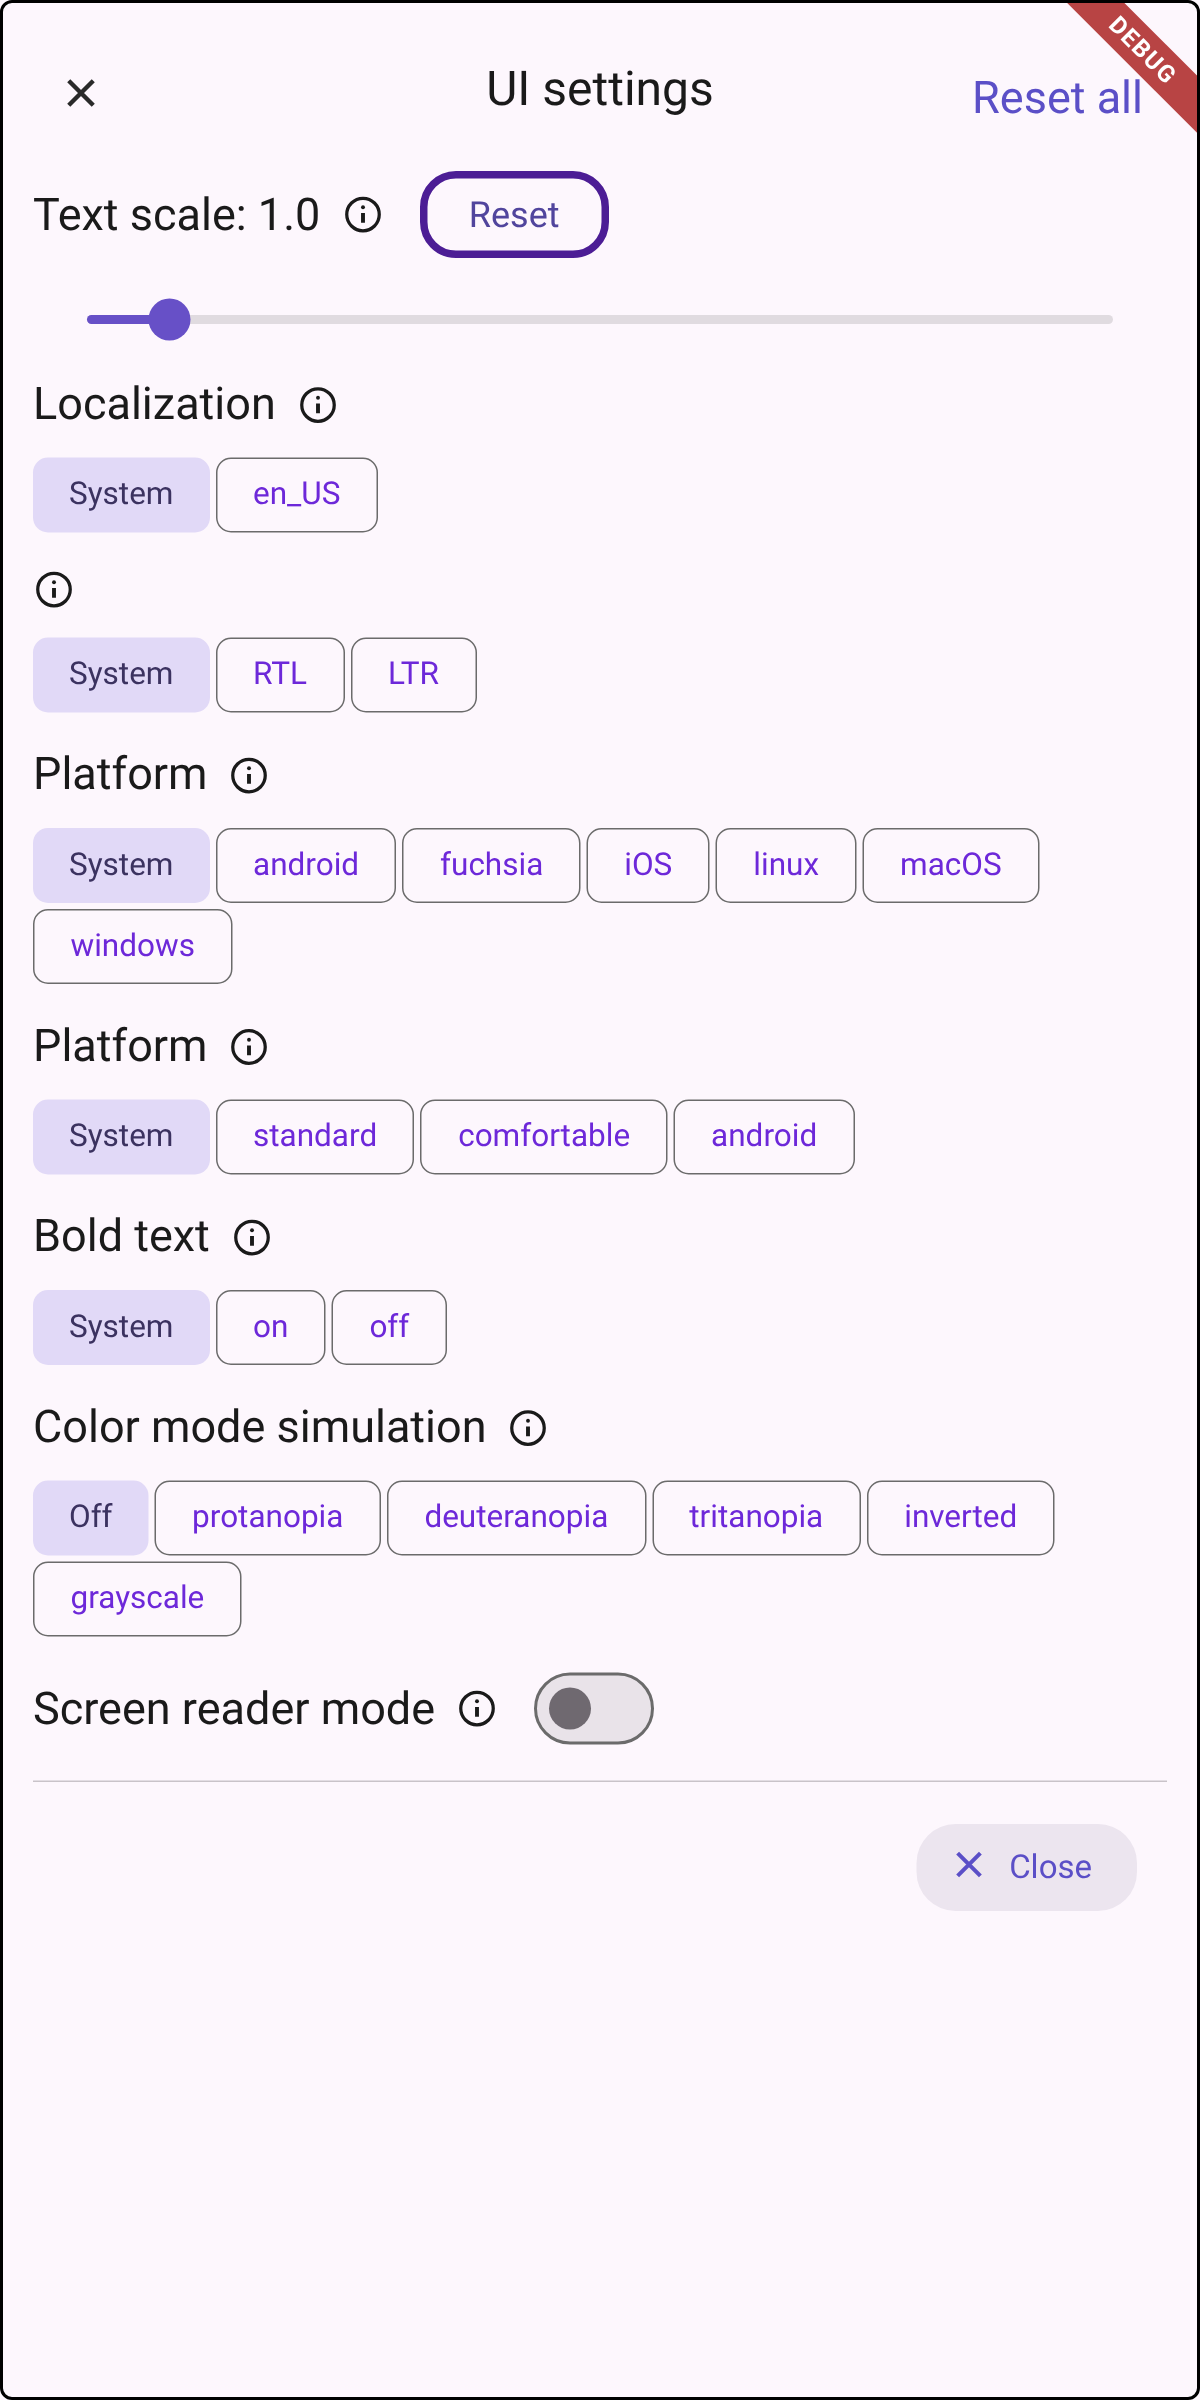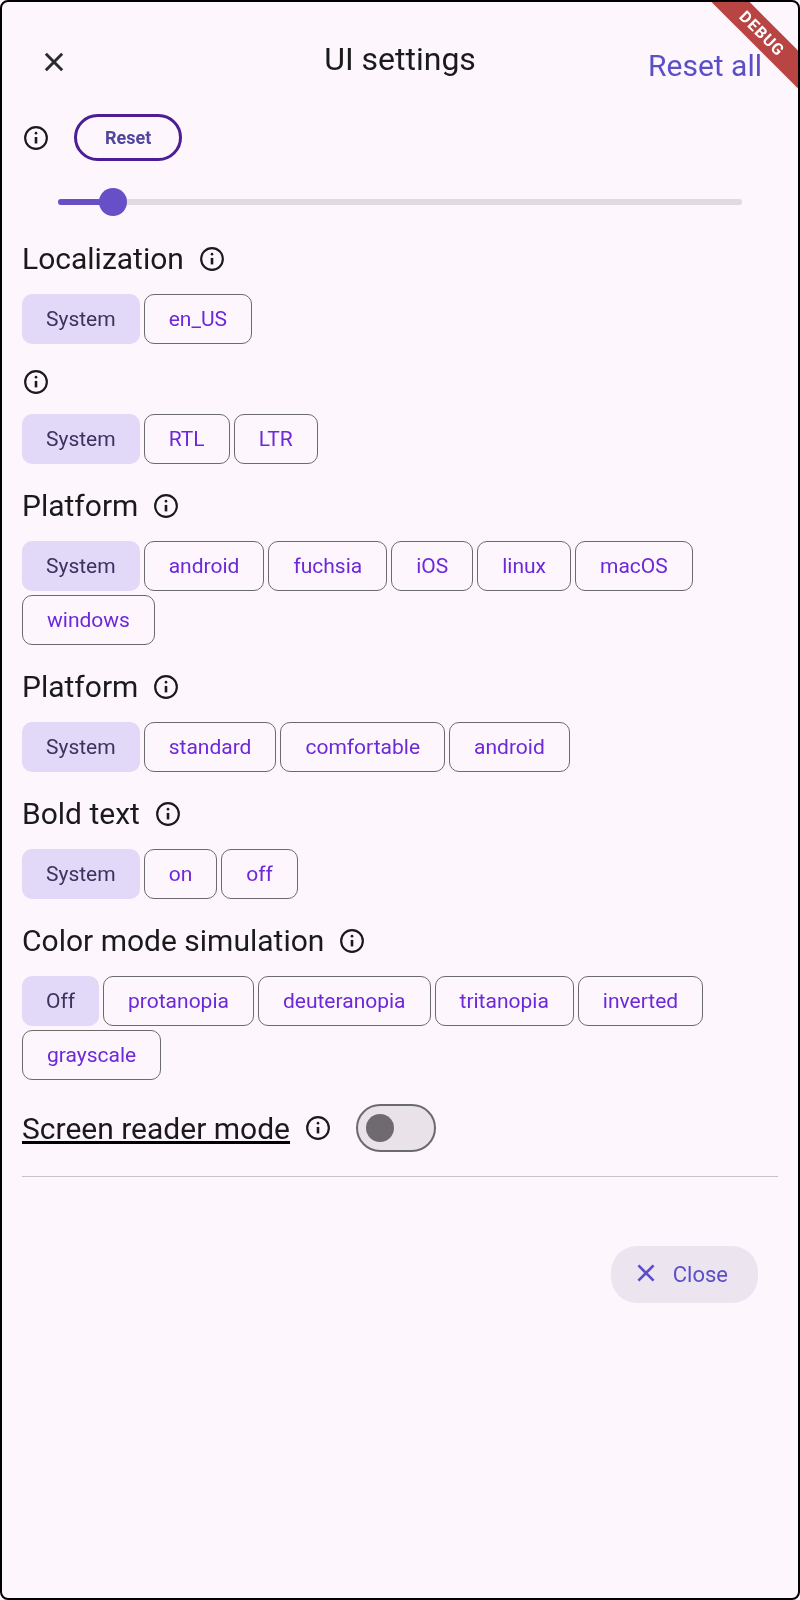--- a/index.html
+++ b/index.html
@@ -89,29 +89,28 @@
       display: inline-flex;
       align-items: center;
       justify-content: center;
       cursor: pointer;
     }
     .info-icon svg {
       width: 26px;
       height: 26px;
     }
     .reset-btn {
-      border: 3px solid #4c1d95;
+      border: 5px solid #4c1d95;
       border-radius: 24px;
       background: transparent;
       color: #51459d;
-      font-size: 18px;
+      font-size: 24px;
       padding: 10px 28px;
       cursor: pointer;
       margin-left: 10px;
-      font-weight: bold;
     }
     .slider-container {
       padding: 20px 36px 12px 36px;
     }
     .slider-track {
       position: relative;
       height: 6px;
       background: #e0dbe0;
       border-radius: 3px;
     }
@@ -151,21 +150,20 @@
     .chip.selected {
       background: #e1d9f7;
       border: none;
       color: #3b3260;
     }
     .switch-row {
       display: flex;
       align-items: center;
       gap: 14px;
       margin-top: 8px;
-      text-decoration: underline;
     }
     .switch {
       position: relative;
       width: 80px;
       height: 48px;
       border: 2.5px solid #6b6b6b;
       border-radius: 26px;
       background: #e9e3e9;
       cursor: pointer;
     }
@@ -191,21 +189,20 @@
     }
     .close-btn {
       display: inline-flex;
       align-items: center;
       gap: 14px;
       background: #ece5ef;
       border: none;
       border-radius: 26px;
       padding: 14px 30px 14px 22px;
       cursor: pointer;
-      margin-top: 41px;
     }
     .close-btn svg {
       width: 26px;
       height: 26px;
     }
     .close-btn-label {
       color: #5b4fc7;
       font-size: 22px;
     }
   </style>
@@ -221,20 +218,21 @@
       </svg>
   </div>
   <div class="title">UI settings</div>
   <div class="reset-all">Reset all</div>
 </div>
 
 <div class="content">
 
   <div class="section">
     <div class="section-header">
+      <span class="section-label">Text scale: 1.0</span>
       <span class="info-icon">
         <svg viewBox="0 0 24 24" fill="none" stroke="#1a1a1a" stroke-width="2">
             <circle cx="12" cy="12" r="10"></circle>
             <circle cx="12" cy="7.5" r="1.2" fill="#1a1a1a" stroke="none"></circle>
             <path d="M12 11 L12 17" stroke-width="2.4"></path>
           </svg>
       </span>
       <button class="reset-btn">Reset</button>
     </div>
     <div class="slider-container">

